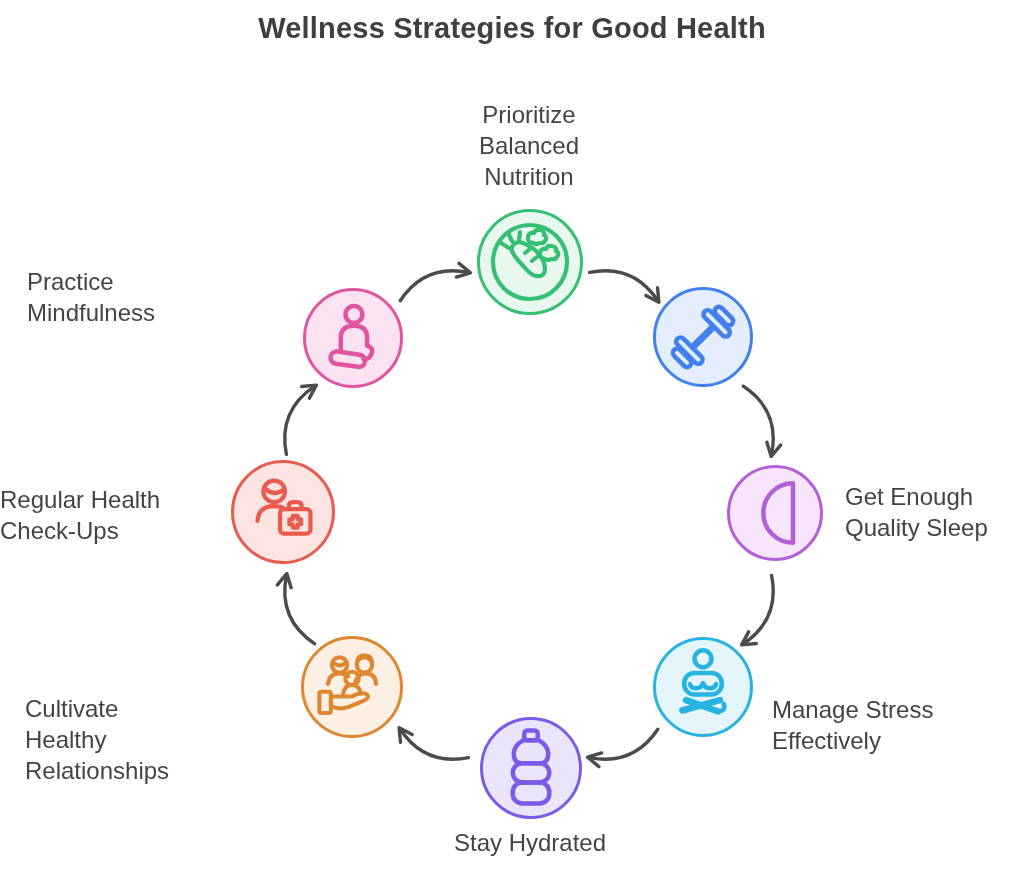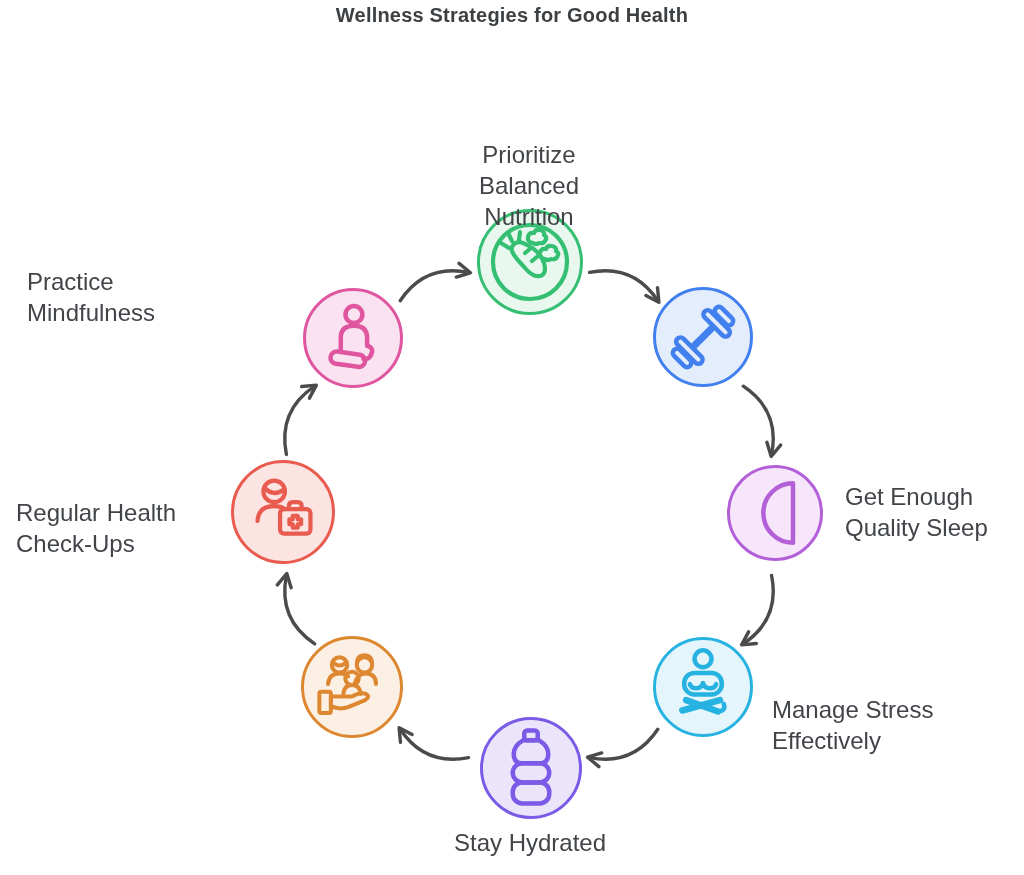--- a/index.html
+++ b/index.html
@@ -1,19 +1,19 @@
 <!DOCTYPE html>
 <html><head>
 <meta charset="utf-8">
 <style>
   html,body{margin:0;padding:0;background:#ffffff;}
   .canvas{position:relative;width:1024px;height:875px;background:#ffffff;overflow:hidden;
           font-family:"Liberation Sans", sans-serif;}
-  .title{position:absolute;left:0;top:4px;width:1024px;text-align:center;
-         font-size:20px;font-weight:bold;color:#3d4043;letter-spacing:.2px;}
+  .title{position:absolute;left:0;top:12px;width:1024px;text-align:center;
+         font-size:29px;font-weight:bold;color:#3d4043;letter-spacing:.2px;}
   .label{position:absolute;font-size:24px;line-height:31px;color:#414448;white-space:pre-line;}
   .label.center{text-align:center;}
   .label.right{}
   .label.left{text-align:left;}
   .node{position:absolute;border-radius:50%;border:3.5px solid currentColor;box-sizing:border-box;
         display:flex;align-items:center;justify-content:center;}
   .node svg{width:100%;height:100%;display:block;}
   .node svg *{vector-effect:non-scaling-stroke;}
   #arrows{position:absolute;left:0;top:0;width:1024px;height:875px;pointer-events:none;}
   
@@ -25,21 +25,21 @@
   #n5{left:301px;top:636px;width:102px;height:102px;}
   #n6{left:231px;top:460px;width:104px;height:104px;}
   #n7{left:303px;top:288px;width:100px;height:100px;}
   
   #l0{left:379px;top:99px;width:300px;}
   #l1{left:770px;top:268px;width:230px;}
   #l2{left:845px;top:481px;width:200px;}
   #l3{left:772px;top:694px;width:240px;}
   #l4{left:380px;top:827px;width:300px;}
   #l5{left:25px;top:693px;width:260px;}
-  #l6{left:0px;top:497px;width:212px;padding-left:16px;}
+  #l6{left:0px;top:484px;width:212px;}
   #l7{left:27px;top:266px;width:260px;}
 </style>
 </head>
 <body>
 
 <div class="canvas">
 
   <div class="title">Wellness Strategies for Good Health</div>
 
   <svg id="arrows" viewBox="0 0 1024 875">
@@ -141,26 +141,29 @@
 
   <div class="node" id="n7" style="color: rgb(224, 85, 159); background: rgb(250, 226, 240);">
     <svg viewBox="0 0 100 100" fill="none" stroke="currentColor" stroke-width="4.5" stroke-linecap="round" stroke-linejoin="round">
       <circle cx="51" cy="25" r="9"></circle>
       <path d="M37,63 V50 q0,-13 14,-13 q14,0 14,13 v8"></path>
       <rect x="26" y="66" width="37" height="13" rx="6.5" transform="rotate(8 44 72)"></rect>
       <path d="M65,58 q9,3 3,12 q-2,3 -7,2"></path>
     </svg>
   </div>
 
-  <div class="label center" id="l0" style="color: rgb(65, 68, 72); margin-top: 40px;">Prioritize
+  <div class="label center" id="l0" style="color: rgb(65, 68, 72);">Prioritize
 Balanced
 Nutrition</div>
   <div class="label left" id="l2" style="color: rgb(65, 68, 72);">Get Enough
 Quality Sleep</div>
   <div class="label left" id="l3" style="color: rgb(65, 68, 72);">Manage Stress
 Effectively</div>
   <div class="label center" id="l4" style="color: rgb(65, 68, 72);">Stay Hydrated</div>
+  <div class="label right" id="l5" style="color: rgb(65, 68, 72);">Cultivate
+Healthy
+Relationships</div>
   <div class="label right" id="l6" style="color: rgb(65, 68, 72);">Regular Health
 Check-Ups</div>
   <div class="label right" id="l7" style="color: rgb(65, 68, 72);">Practice
 Mindfulness</div>
 
 </div>
 
 </body></html>

